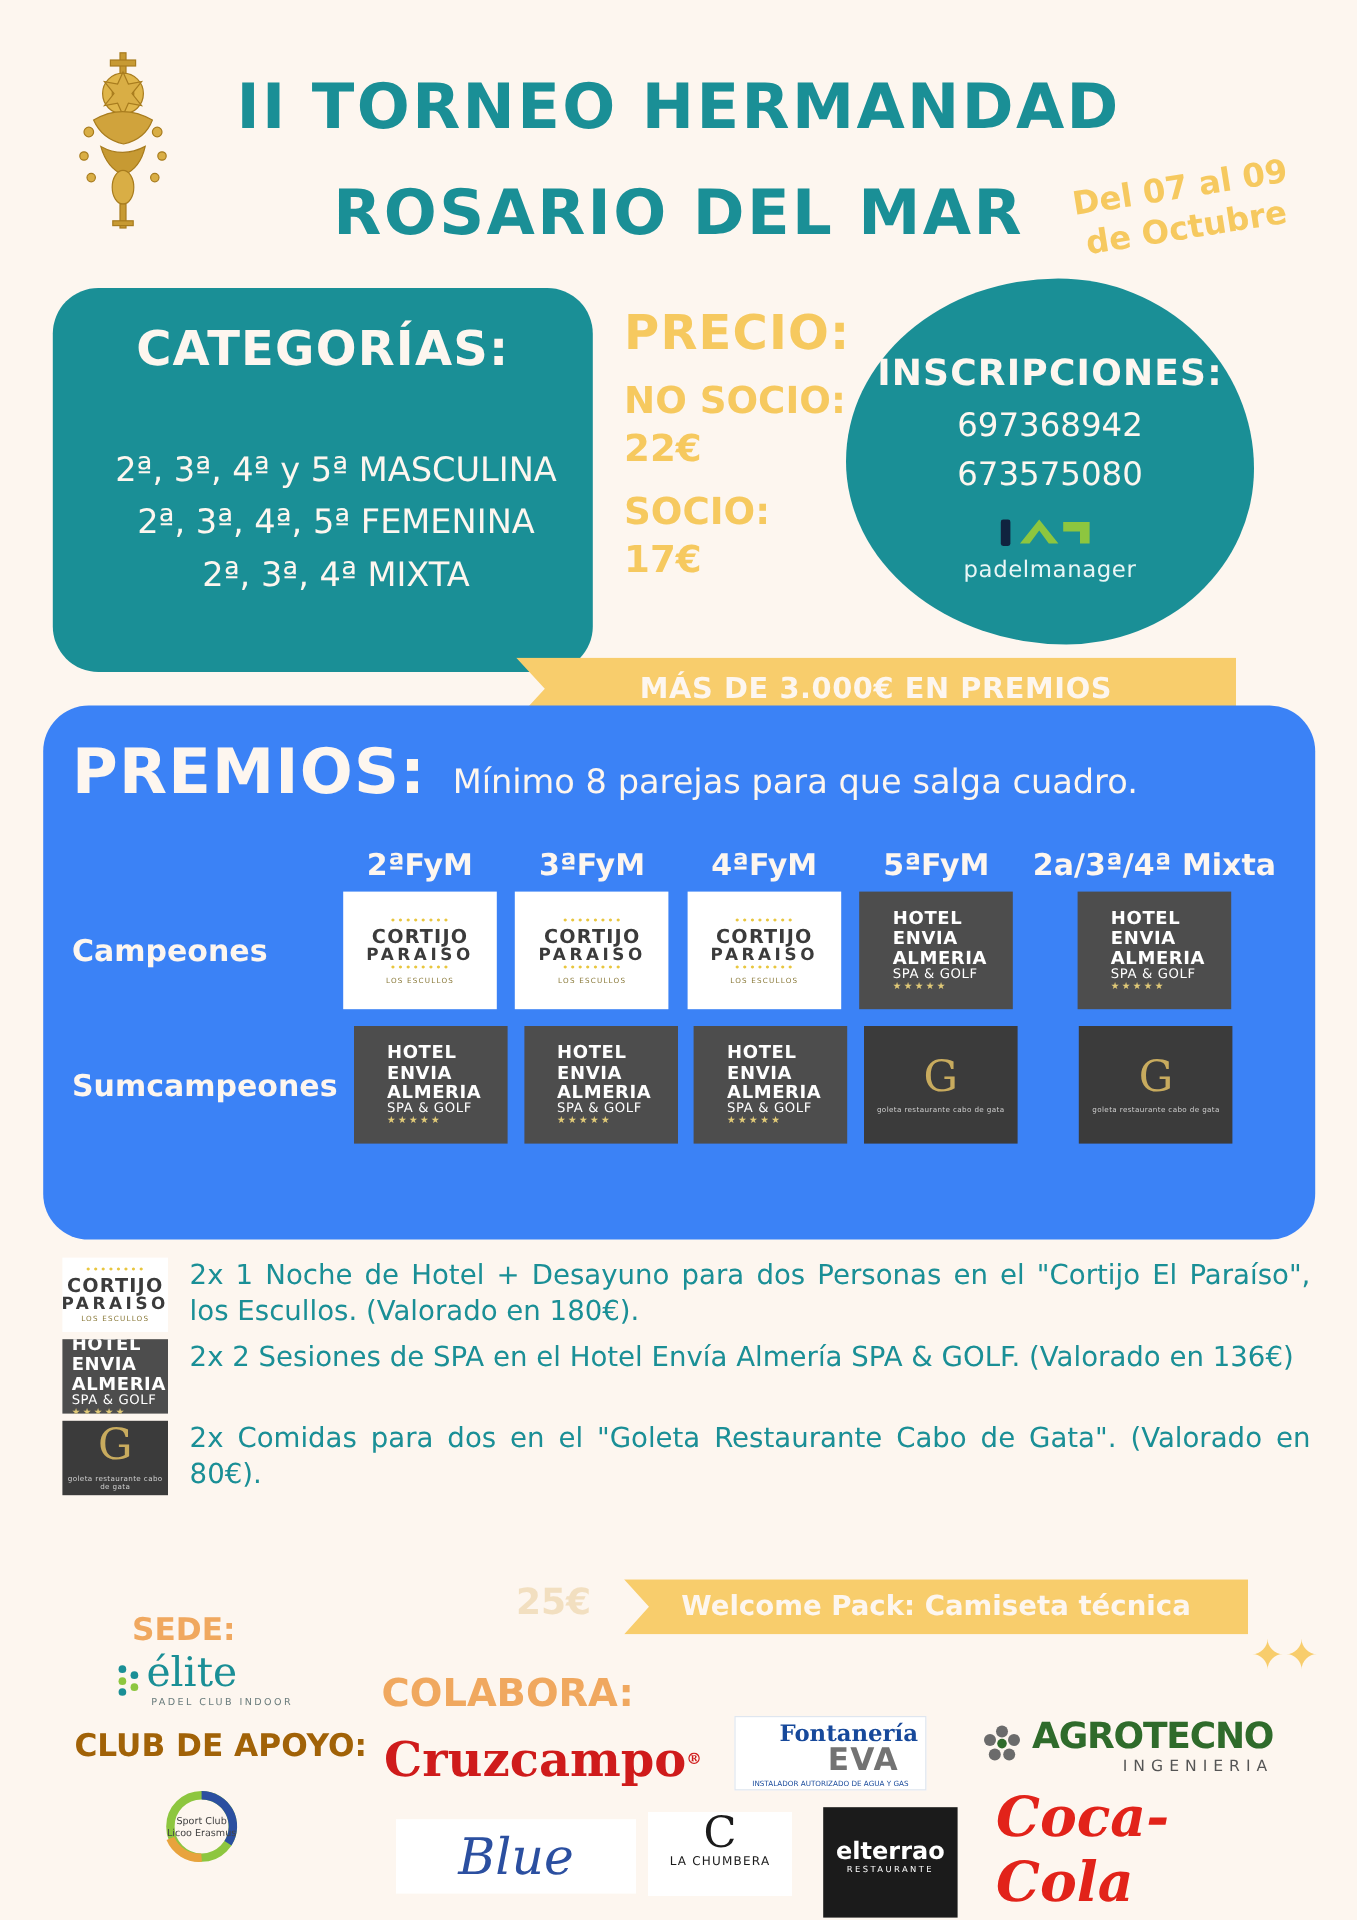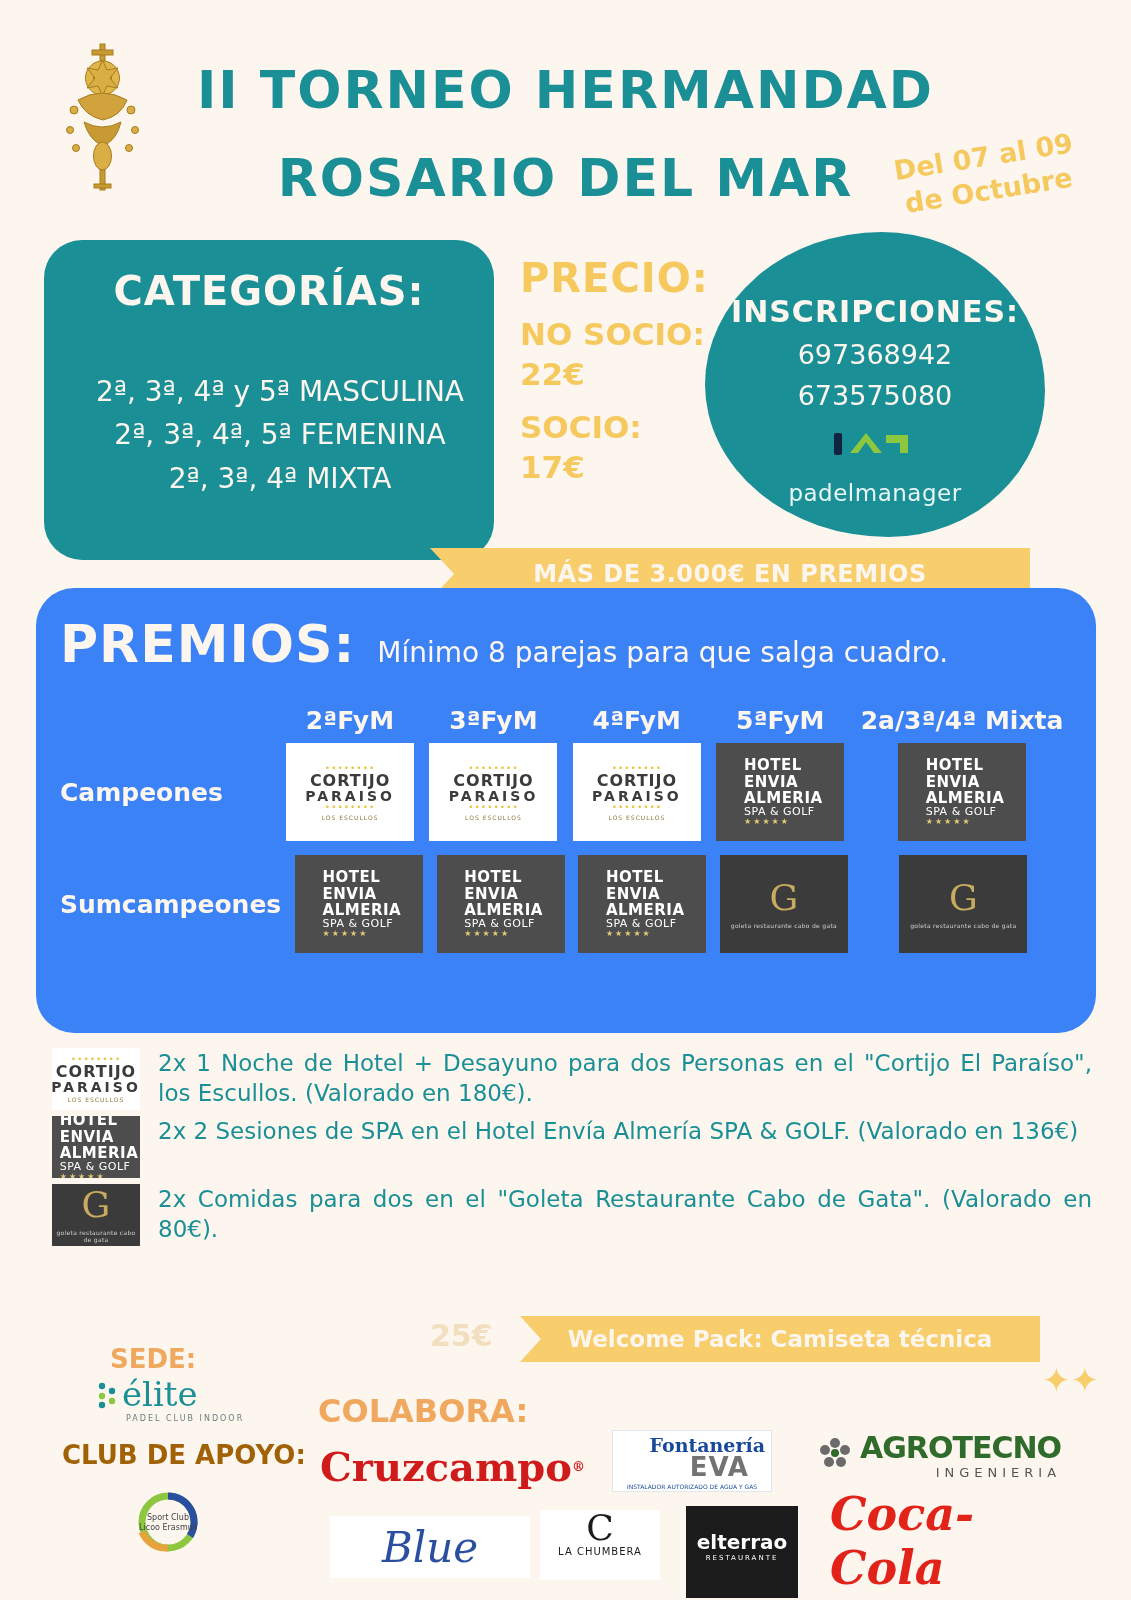--- a/index.html
+++ b/index.html
@@ -55,21 +55,21 @@
   #insc {
     position: absolute; left: 705px; top: 232px; width: 340px; height: 305px;
     background: #1a8f96;
     border-radius: 52% 48% 46% 54% / 50% 52% 48% 50%;
     color: #fdf6ef; text-align: center;
   }
   #insc-title { font-size: 30px; font-weight: bold; margin-top: 62px; letter-spacing: 1px; }
   .phone { font-size: 27px; margin-top: 10px; }
   #pm-logo { margin-top: 18px; display: flex; flex-direction: column; align-items: center; }
   #pm-mark { width: 110px; height: 30px; position: relative; }
-  #pm-word { font-size: 23px; color: #e9f6f6; margin-top: 21px; letter-spacing: .5px; }
+  #pm-word { font-size: 19px; color: #e9f6f6; margin-top: 5px; letter-spacing: .5px; }
 
   
   #ribbon1 {
     position: absolute; left: 430px; top: 548px; width: 600px; height: 52px;
     background: #f8cd6c; color: #fdf6ef;
     display: flex; align-items: center; justify-content: center;
     font-size: 24px; font-weight: bold; letter-spacing: .5px;
     clip-path: polygon(0 0, 100% 0, 100% 100%, 0 100%, 4% 50%);
   }
 
@@ -141,21 +141,21 @@
     clip-path: polygon(0 0, 100% 0, 100% 100%, 0 100%, 4% 50%);
   }
 
   
   #footer { position: absolute; left: 0; top: 1330px; width: 1131px; height: 270px; }
   #sede-label {
     position: absolute; left: 110px; top: 14px; color: #f0a85f;
     font-size: 26px; font-weight: bold;
   }
   #elite-logo { position: absolute; left: 96px; top: 44px; width: 160px; }
-  .elite-row { display: flex; align-items: center; }
+  .elite-row { display: flex; align-items: flex-end; }
   .elite-dots { width: 26px; height: 30px; position: relative; }
   .elite-word { font-family: "DejaVu Serif", serif; font-size: 34px; color: #1a8f96; }
   .elite-sub { font-size: 8px; color: #6b7d7d; letter-spacing: 2px; margin-left: 30px; }
   #apoyo-label {
     position: absolute; left: 62px; top: 110px; color: #a16207;
     font-size: 26px; font-weight: bold;
   }
   #licoo { position: absolute; left: 120px; top: 150px; width: 110px; height: 90px; }
   #colabora-label {
     position: absolute; left: 318px; top: 62px; color: #f0a85f;

